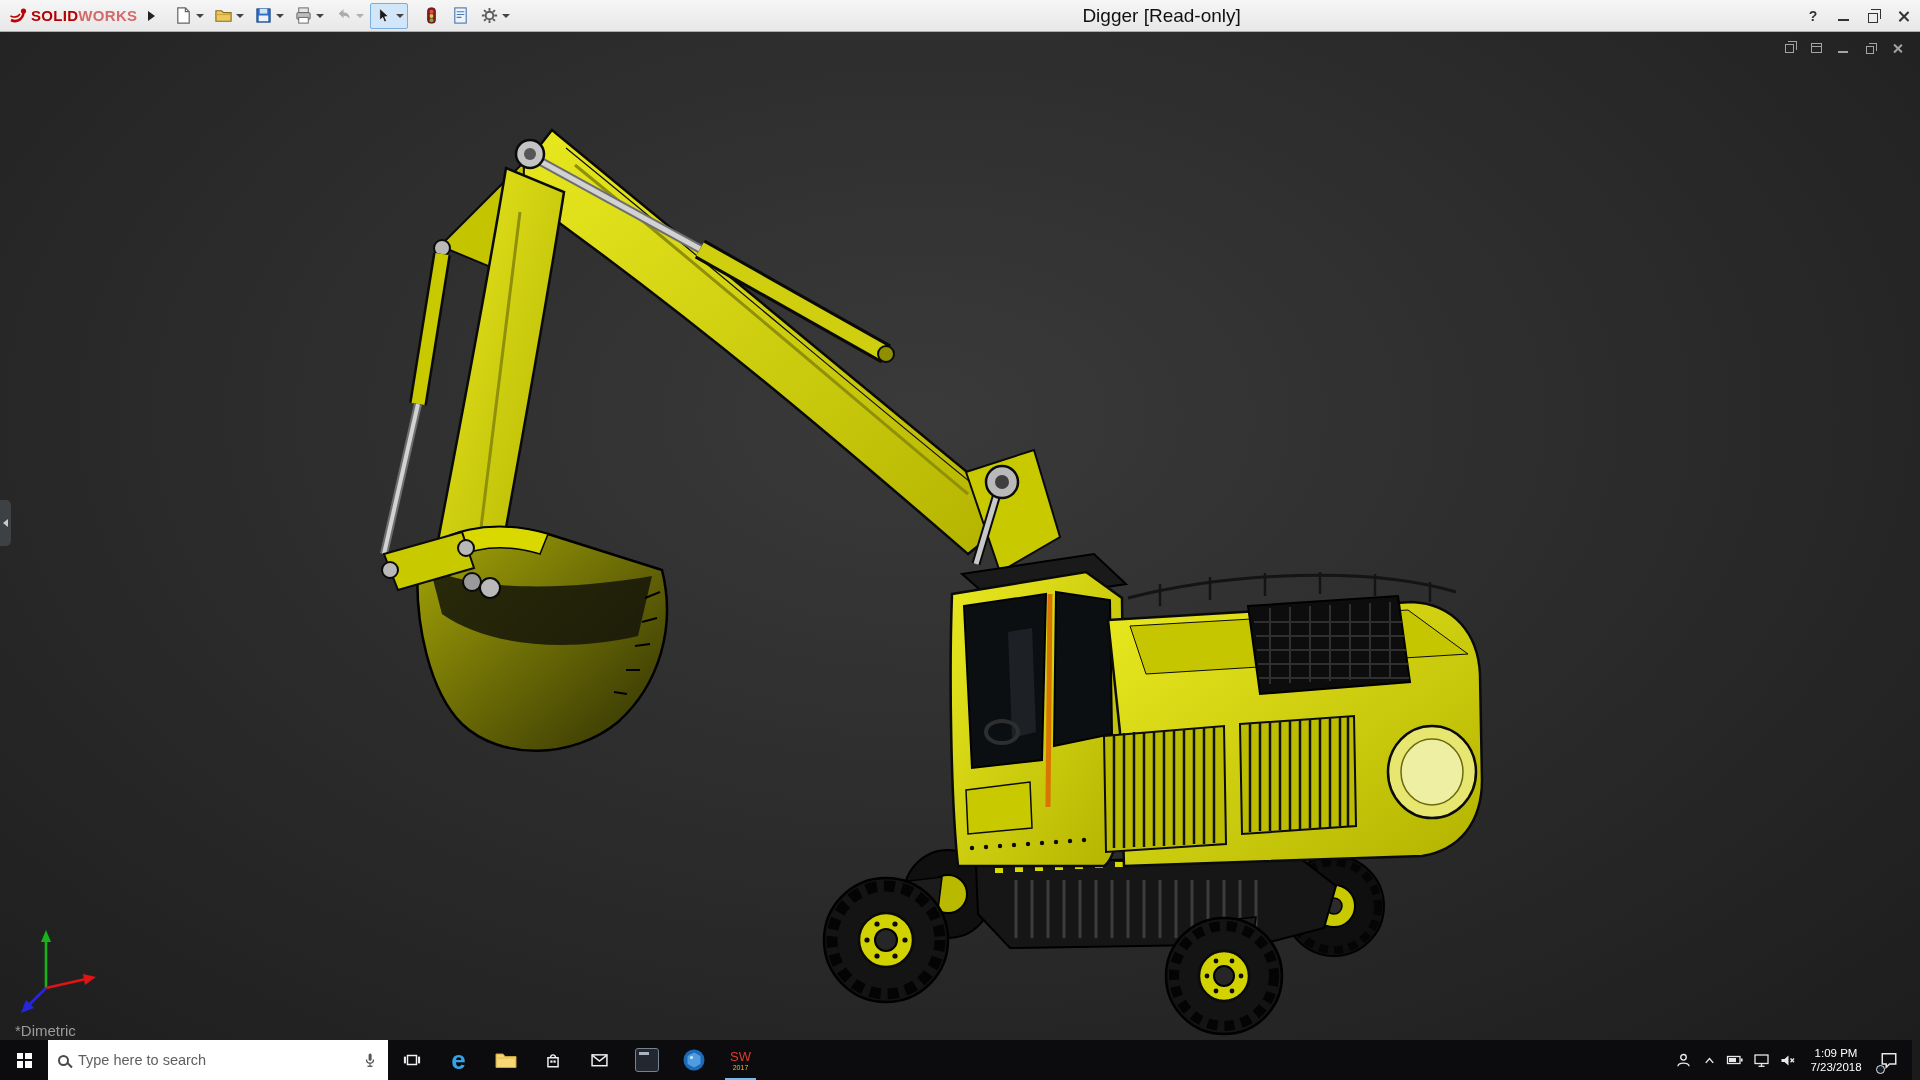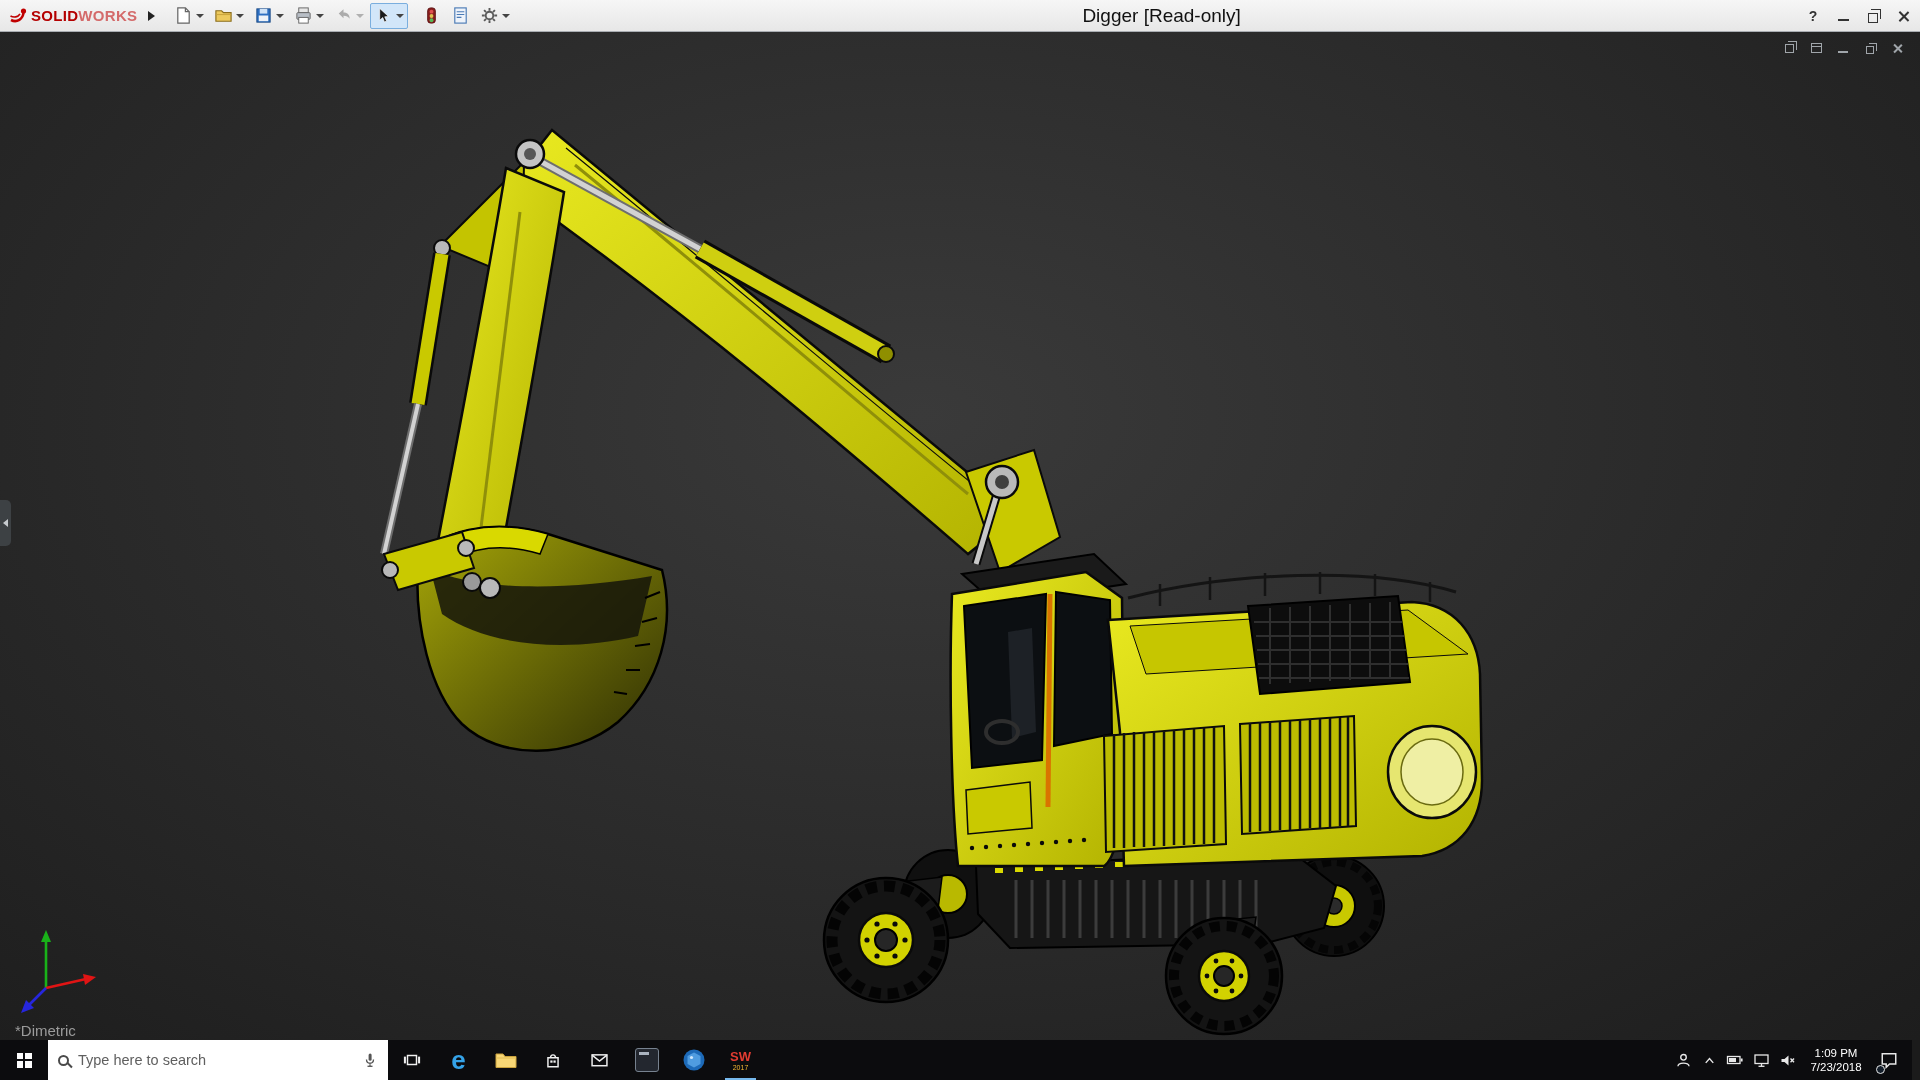--- a/index.html
+++ b/index.html
@@ -65,21 +65,21 @@
   .win-logo i { background:#fdfdfd; }
   .tk-search { width:340px; background:#ffffff; display:flex; align-items:center; padding:0 10px; gap:9px; }
   .search-glyph { width:11px; height:11px; border:2px solid #4a4a4a; border-radius:50%; position:relative; flex:0 0 auto; }
   .search-glyph::after { content:''; position:absolute; width:7px; height:2px; background:#4a4a4a; transform:rotate(45deg); right:-6px; bottom:-2px; }
   .tk-search input { border:none; outline:none; flex:1; font-size:14.5px; color:#333; background:transparent; font-family:"Liberation Sans", sans-serif; }
   .tk-search input::placeholder { color:#5f5f5f; opacity:1; }
   .tk-app { width:47px; display:flex; flex-direction:column; align-items:center; justify-content:center; cursor:pointer; position:relative; }
   .tk-app.running::after { content:''; position:absolute; bottom:0; left:8px; right:8px; height:2.5px; background:#76b9ed; }
   .edge-e { color:#35a3e8; font-size:26px; font-weight:bold; line-height:26px; }
   .sw-tile { display:flex; flex-direction:column; align-items:center; line-height:1; }
-  .sw-letters { color:#e03c31; font-weight:bold; font-size:13px; }
+  .sw-letters { color:#e03c31; font-weight:normal; font-size:13px; }
   .sw-year { color:#f2b632; font-size:7px; margin-top:1px; }
   .dark-tile { width:24px; height:24px; background:#23272f; border:1.3px solid #77828f; border-radius:3px; position:relative; }
   .dark-tile::before { content:''; position:absolute; left:3px; top:3px; width:10px; height:2.5px; background:#aab3bf; }
   .tray { margin-left:auto; display:flex; align-items:center; }
   .tray-ic { width:26px; height:40px; display:flex; align-items:center; justify-content:center; cursor:pointer; }
   .clock { width:72px; text-align:center; color:#fff; font-size:11.5px; line-height:14px; cursor:pointer; }
   .action-wrap { position:relative; width:34px; height:40px; display:flex; align-items:center; justify-content:center; cursor:pointer; }
   .badge { position:absolute; left:4px; bottom:6px; width:9px; height:9px; border-radius:50%; background:#141e2a; border:1.4px solid #e8e8e8; }
   .show-desktop { width:6px; border-left:1px solid #3a3a3a; cursor:pointer; }
 </style>

